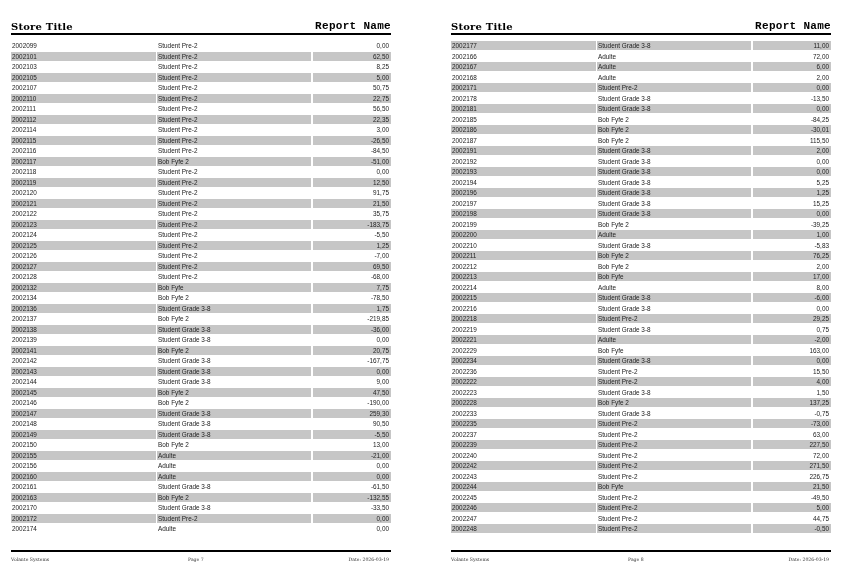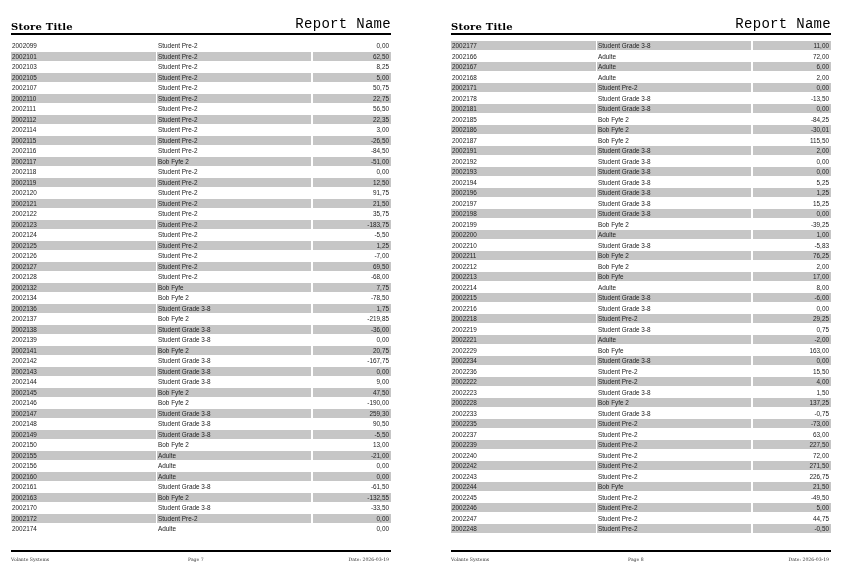--- a/index.html
+++ b/index.html
@@ -4,21 +4,21 @@
 <style>
   html, body { margin: 0; padding: 0; background: #ffffff; }
   body { width: 856px; height: 565px; position: relative; overflow: hidden; font-family: "Liberation Sans", sans-serif; color: #000; }
   .page { position: absolute; top: 12px; width: 420px; height: 565px; }
   .page.left { left: 0; }
   .page.right { left: 440px; }
   .header { position: absolute; top: 7px; height: 14px; border-bottom: 2px solid #000; }
   .page.left .header { left: 11px; width: 380px; }
   .page.right .header { left: 11px; width: 380px; }
   .header .store { position: absolute; left: 0; bottom: 1px; font-family: "DejaVu Serif", serif; font-weight: bold; font-size: 10px; letter-spacing: 0.2px; }
-  .header .report { position: absolute; right: 0; bottom: 1px; font-family: "Liberation Mono", monospace; font-weight: normal; font-size: 14px; letter-spacing: 0.3px; }
+  .header .report { position: absolute; right: 0; bottom: 1px; font-family: "Liberation Mono", monospace; font-weight: bold; font-size: 11px; letter-spacing: 0.3px; }
   .rows { position: absolute; top: 29px; left: 11px; width: 380px; }
   .row { height: 10.5px; position: relative; font-size: 6.4px; line-height: 9px; }
   .cell { position: absolute; top: 0; height: 9px; white-space: nowrap; overflow: hidden; }
   .c1 { left: 0; width: 144px; padding-left: 1px; }
   .c2 { left: 146px; width: 153px; padding-left: 1px; }
   .c3 { left: 302px; width: 76px; text-align: right; padding-right: 2px; }
   .row.shade .cell { background: #c6c6c6; }
   .row { color: #222; }
   .footer { position: absolute; top: 538px; left: 11px; width: 380px; border-top: 2px solid #000; }
   .footer span { position: absolute; top: 5px; font-family: "DejaVu Serif", serif; font-size: 4.6px; color: #333; }

